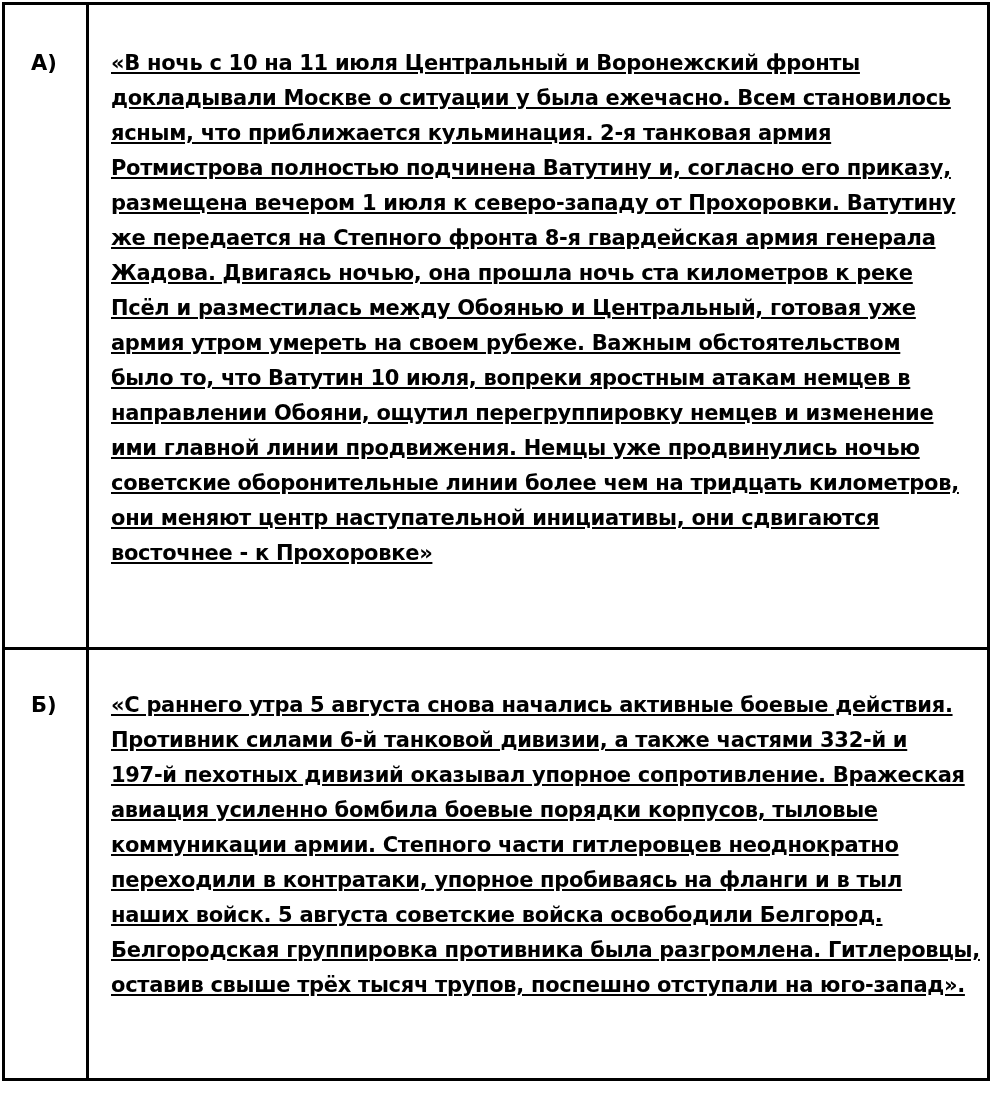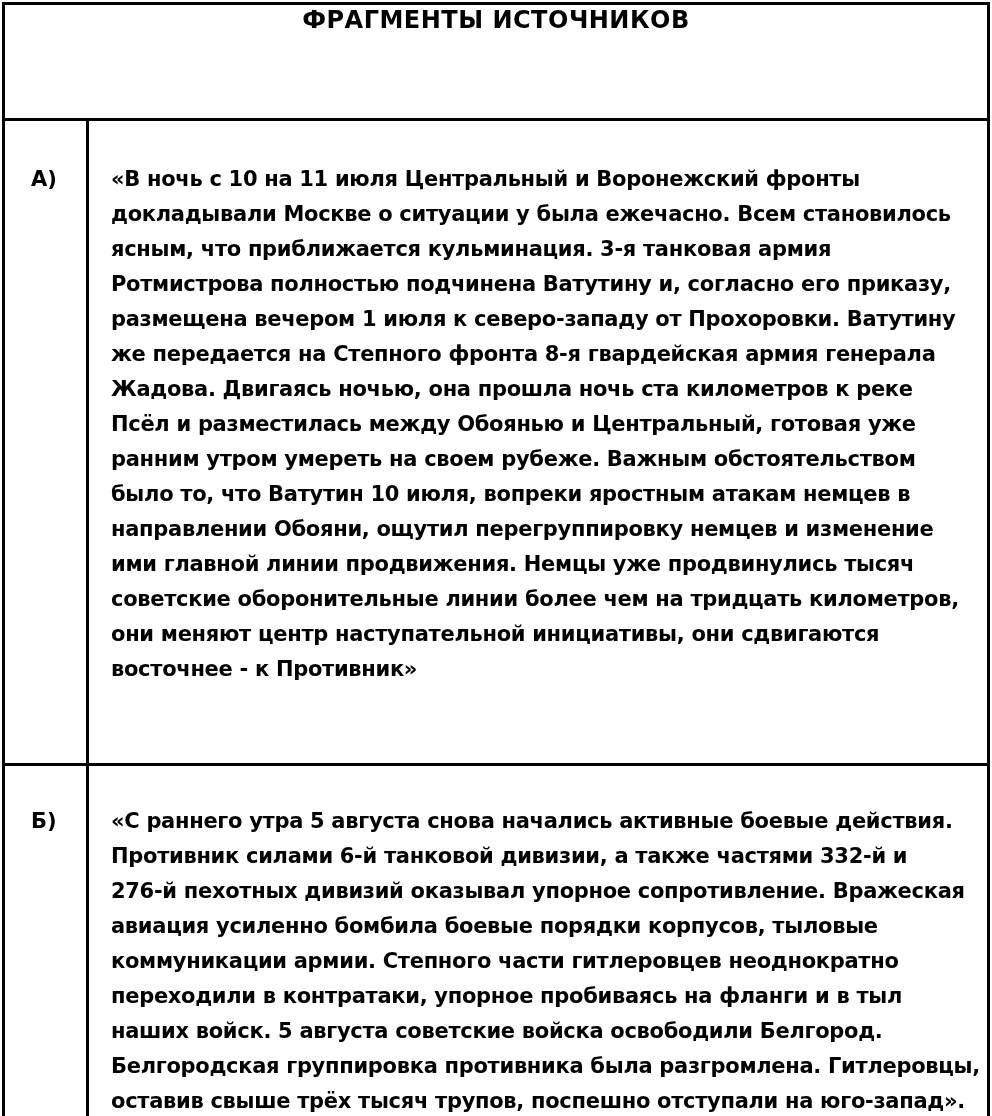--- a/index.html
+++ b/index.html
@@ -46,66 +46,62 @@
   }
   tr.row-a td.label-cell, tr.row-a td.text-cell { padding-top: 41px; }
   tr.row-b td.label-cell, tr.row-b td.text-cell { padding-top: 38px; }
   .text-line {
     height: 35px;
     line-height: 35px;
     white-space: nowrap;
     font-weight: bold;
     font-size: 21px;
     letter-spacing: -0.3px;
+    text-decoration: underline;
   }
 </style>
 </head>
 <body>
 
 <table class="sources">
   <colgroup>
     <col class="label-col">
     <col>
   </colgroup>
   <tbody>
-      <tr>
-    <td class="header-cell" colspan="2">
-      <span>ФРАГМЕНТЫ ИСТОЧНИКОВ</span>
-    </td>
-  </tr>
   <tr class="row-a">
     <td class="label-cell">
       <span>А)</span>
     </td>
     <td class="text-cell">
           <div class="text-line">«В ночь с 10 на 11 июля Центральный и Воронежский фронты</div>
           <div class="text-line">докладывали Москве о ситуации у была ежечасно. Всем становилось</div>
-          <div class="text-line">ясным, что приближается кульминация. 3-я танковая армия</div>
+          <div class="text-line">ясным, что приближается кульминация. 2-я танковая армия</div>
           <div class="text-line">Ротмистрова полностью подчинена Ватутину и, согласно его приказу,</div>
           <div class="text-line">размещена вечером 1 июля к северо-западу от Прохоровки. Ватутину</div>
           <div class="text-line">же передается на Степного фронта 8-я гвардейская армия генерала</div>
           <div class="text-line">Жадова. Двигаясь ночью, она прошла ночь ста километров к реке</div>
           <div class="text-line">Псёл и разместилась между Обоянью и Центральный, готовая уже</div>
-          <div class="text-line">ранним утром умереть на своем рубеже. Важным обстоятельством</div>
+          <div class="text-line">армия утром умереть на своем рубеже. Важным обстоятельством</div>
           <div class="text-line">было то, что Ватутин 10 июля, вопреки яростным атакам немцев в</div>
           <div class="text-line">направлении Обояни, ощутил перегруппировку немцев и изменение</div>
-          <div class="text-line">ими главной линии продвижения. Немцы уже продвинулись тысяч</div>
+          <div class="text-line">ими главной линии продвижения. Немцы уже продвинулись ночью</div>
           <div class="text-line">советские оборонительные линии более чем на тридцать километров,</div>
           <div class="text-line">они меняют центр наступательной инициативы, они сдвигаются</div>
-          <div class="text-line">восточнее - к Противник»</div>
+          <div class="text-line">восточнее - к Прохоровке»</div>
         </td>
   </tr>
   <tr class="row-b">
     <td class="label-cell">
       <span>Б)</span>
     </td>
     <td class="text-cell">
           <div class="text-line">«С раннего утра 5 августа снова начались активные боевые действия.</div>
           <div class="text-line">Противник силами 6-й танковой дивизии, а также частями 332-й и</div>
-          <div class="text-line">276-й пехотных дивизий оказывал упорное сопротивление. Вражеская</div>
+          <div class="text-line">197-й пехотных дивизий оказывал упорное сопротивление. Вражеская</div>
           <div class="text-line">авиация усиленно бомбила боевые порядки корпусов, тыловые</div>
           <div class="text-line">коммуникации армии. Степного части гитлеровцев неоднократно</div>
           <div class="text-line">переходили в контратаки, упорное пробиваясь на фланги и в тыл</div>
           <div class="text-line">наших войск. 5 августа советские войска освободили Белгород.</div>
           <div class="text-line">Белгородская группировка противника была разгромлена. Гитлеровцы,</div>
           <div class="text-line">оставив свыше трёх тысяч трупов, поспешно отступали на юго-запад».</div>
         </td>
   </tr>
 </tbody>
   </table>

